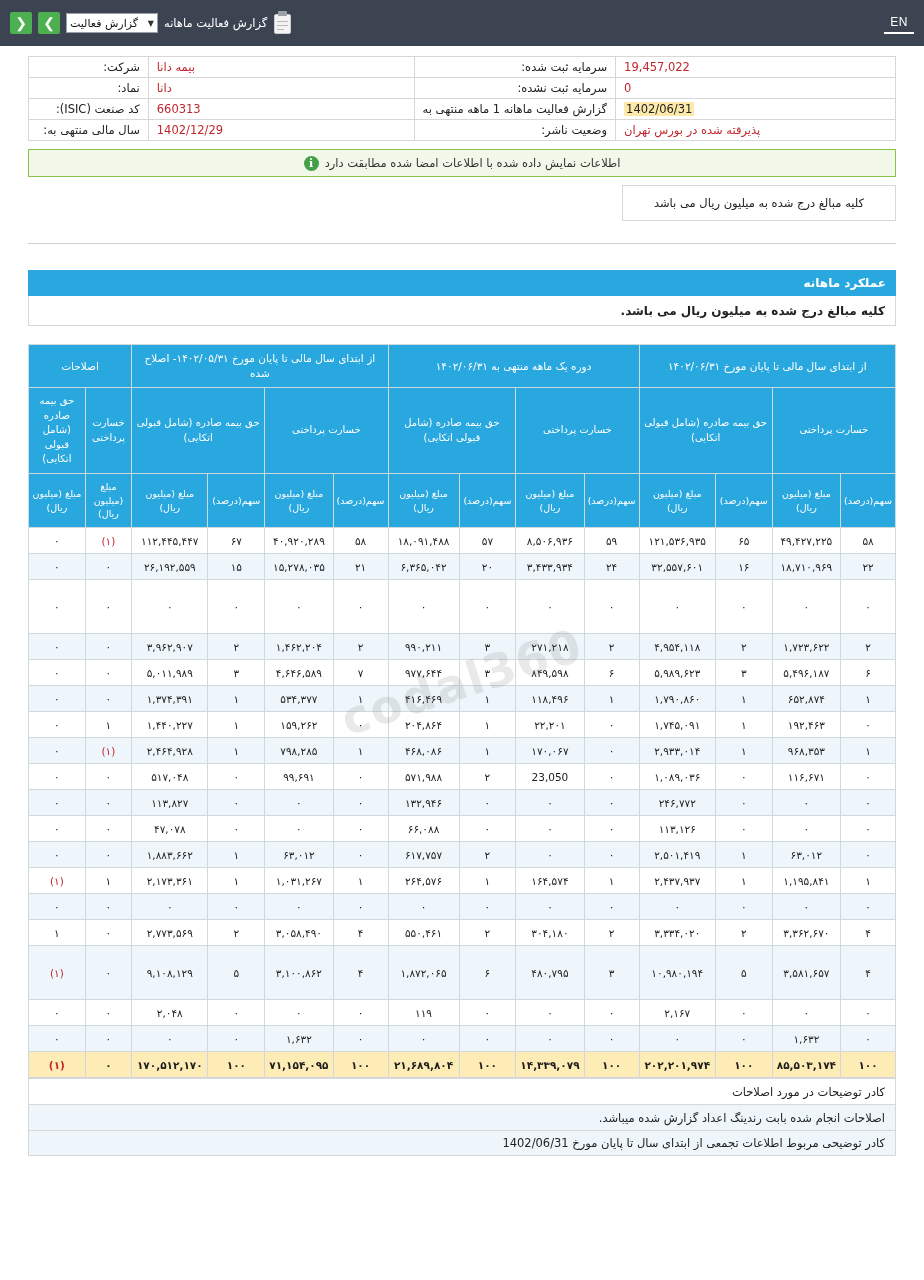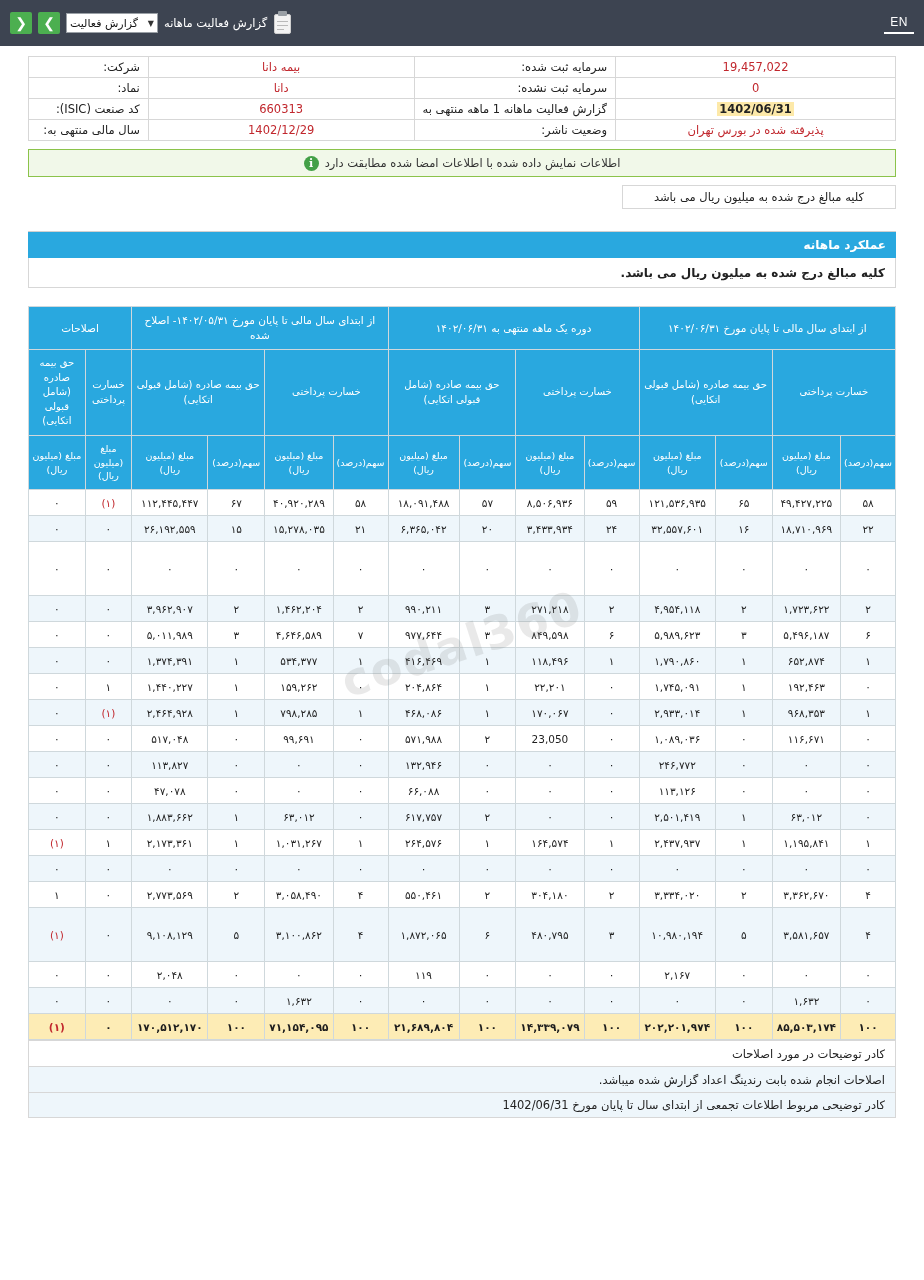--- a/index.html
+++ b/index.html
@@ -103,23 +103,23 @@
     font-size: 11.5px;
     color: #222;
   }
   .info-table td {
     border: 1px solid #d7d7d7;
     padding: 3px 8px;
     height: 15px;
     white-space: nowrap;
   }
   .info-label { text-align: right; width: 14%; }
-  .info-value { text-align: center; width: 36%; color: #c1272d; }
+  .info-value { text-align: left; width: 36%; color: #c1272d; }
   .info-value.black { color: #222; }
-  .info-value .hl { background: #fde9a9; padding: 0 2px; font-weight: bold; }
+  .info-value .hl { background: #fde9a9; padding: 0 2px; }
 
   .notice {
     margin-top: 8px;
     border: 1px solid #8bc34a;
     background: #f1f8e9;
     height: 28px;
     display: flex;
     align-items: center;
     justify-content: center;
     gap: 6px;
@@ -130,34 +130,35 @@
     width: 15px; height: 15px; border-radius: 50%;
     background: #43a047; color: #fff;
     font-size: 11px; font-weight: bold;
     display: flex; align-items: center; justify-content: center;
     font-family: "DejaVu Serif", serif;
   }
   .unit-box {
     margin-top: 8px;
     width: 274px;
     border: 1px solid #d7d7d7;
-    height: 24px;
+    height: 36px;
     display: flex; align-items: center; justify-content: center;
     font-size: 11.5px;
     color: #222;
     background: #fff;
   }
 
   .divider {
     margin-top: 22px;
     border-top: 1px solid #d0d0d0;
   }
 
   
   .section-title {
+    margin-top: 26px;
     background: #29a8df;
     color: #ffffff;
     height: 26px;
     display: flex;
     align-items: center;
     padding: 0 10px;
     font-size: 12px;
     font-weight: bold;
   }
   .sub-note {

